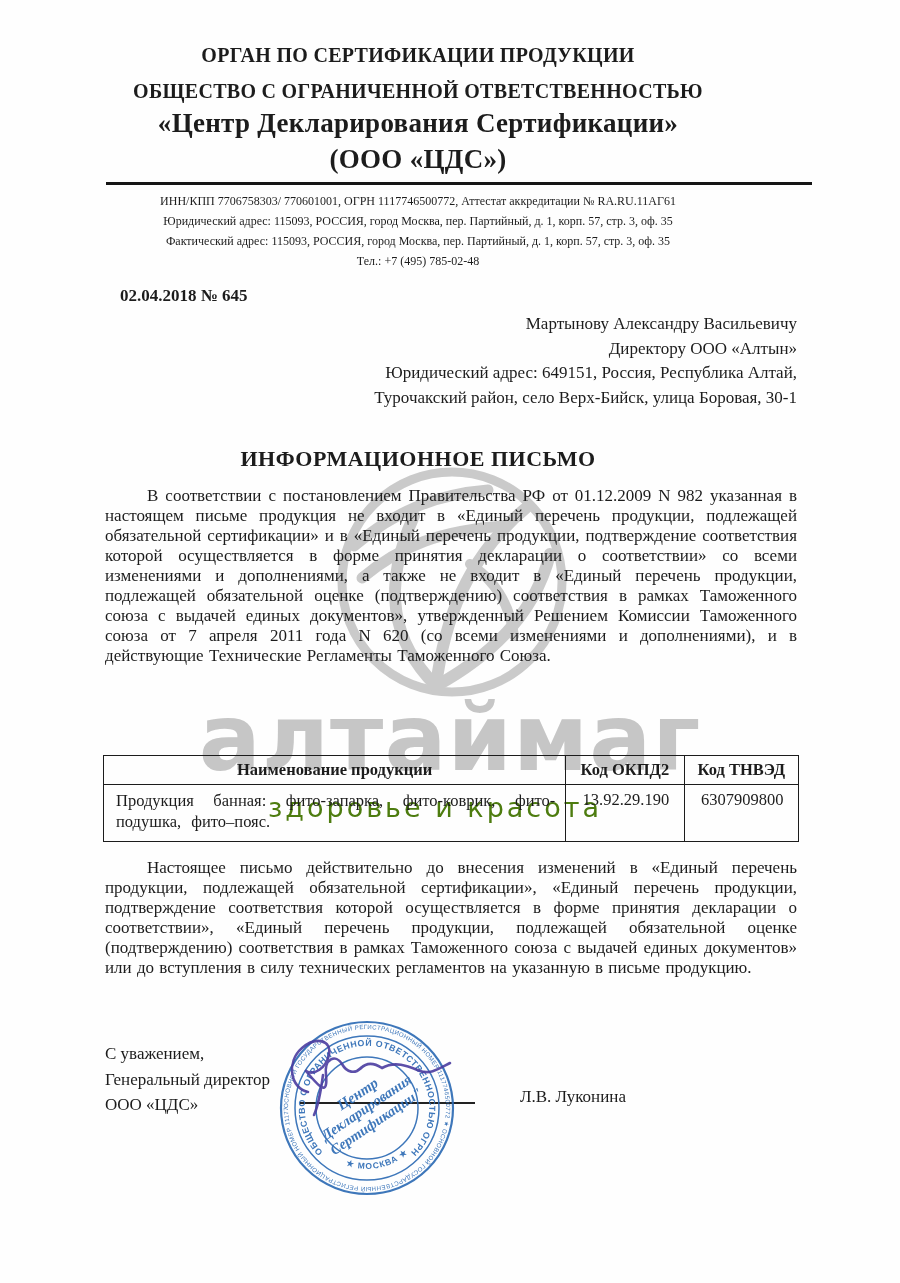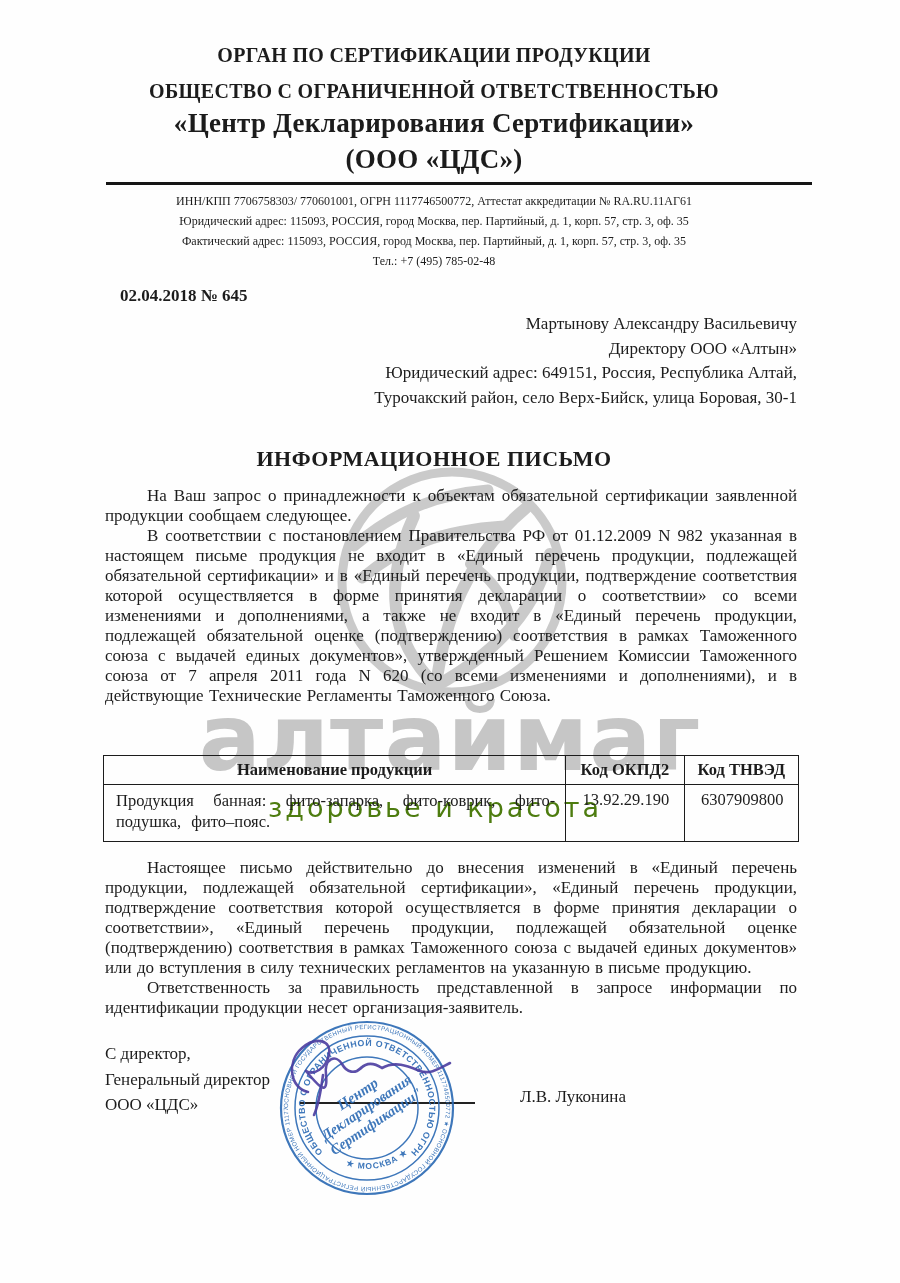--- a/index.html
+++ b/index.html
@@ -1,21 +1,21 @@
 <!DOCTYPE html>
 <html><head>
 <meta charset="utf-8">
 <style>
   html,body{margin:0;padding:0;background:#ffffff;}
   #page{
     position:relative;width:900px;height:1283px;background:#fefefe;overflow:hidden;
     font-family:"Liberation Serif","DejaVu Serif",serif;color:#1c1c1c;
   }
   .abs{position:absolute;}
-  .centered{left:16px;width:836px;text-align:center;}
+  .centered{left:0;width:836px;text-align:center;}
   
   .hdr-small{font-weight:bold;font-size:20px;letter-spacing:.3px;}
   .hdr-big{font-weight:bold;font-size:27px;letter-spacing:.3px;}
   .rule{left:106px;width:706px;height:3px;background:#151515;}
   .req{font-size:12px;line-height:19.5px;}
   
   .ref{left:120px;top:286px;font-weight:bold;font-size:17px;}
   .addr{right:103px;top:312px;text-align:right;font-size:17px;line-height:24.5px;}
   
   .title{top:446px;font-weight:bold;font-size:22px;letter-spacing:.5px;}
@@ -80,46 +80,44 @@
   <div class="abs addr textlayer">
     <div>Мартынову Александру Васильевичу</div>
     <div>Директору ООО «Алтын»</div>
     <div>Юридический адрес: 649151, Россия, Республика Алтай,</div>
     <div>Турочакский район, село Верх-Бийск, улица Боровая, 30-1</div>
   </div>
 
   <div class="abs centered title textlayer">ИНФОРМАЦИОННОЕ ПИСЬМО</div>
 
   <div class="abs bodyblock" style="top:486px;">
-    <p>На Ваш запрос о принадлежности к объектам обязательной сертификации заявленной продукции сообщаем следующее.</p>
     <p>В соответствии с постановлением Правительства РФ от 01.12.2009 N 982 указанная в настоящем письме продукция не входит в «Единый перечень продукции, подлежащей обязательной сертификации» и в «Единый перечень продукции, подтверждение соответствия которой осуществляется в форме принятия декларации о соответствии» со всеми изменениями и дополнениями, а также не входит в «Единый перечень продукции, подлежащей обязательной оценке (подтверждению) соответствия в рамках Таможенного союза с выдачей единых документов», утвержденный Решением Комиссии Таможенного союза от 7 апреля 2011 года N 620 (со всеми изменениями и дополнениями), и в действующие Технические Регламенты Таможенного Союза.</p>
   </div>
 
   <table class="codes">
     <tbody>
         <tr>
       <th style="width:477px;">Наименование продукции</th>
       <th style="width:110px;">Код ОКПД2</th>
       <th style="width:106px;">Код ТНВЭД</th>
     </tr>
     <tr>
       <td class="prod">Продукция банная: фито-запарка, фито-коврик, фито-подушка, фито–пояс.</td>
       <td class="code">13.92.29.190</td>
       <td class="code">6307909800</td>
     </tr>
   </tbody>
     </table>
 
   <div class="abs bodyblock" style="top:858px;">
     <p>Настоящее письмо действительно до внесения изменений в «Единый перечень продукции, подлежащей обязательной сертификации», «Единый перечень продукции, подтверждение соответствия которой осуществляется в форме принятия декларации о соответствии», «Единый перечень продукции, подлежащей обязательной оценке (подтверждению) соответствия в рамках Таможенного союза с выдачей единых документов» или до вступления в силу технических регламентов на указанную в письме продукцию.</p>
-    <p>Ответственность за правильность представленной в запросе информации по идентификации продукции несет организация-заявитель.</p>
   </div>
 
   <div class="abs closing">
-    <div>С директор,</div>
+    <div>С уважением,</div>
     <div>Генеральный директор</div>
     <div>ООО «ЦДС»</div>
   </div>
   <div class="abs signer">Л.В. Луконина</div>
   <div class="abs sigline"></div>
 
   <svg class="abs stamplayer" style="left:276px;top:1017px;" width="182" height="182" viewBox="-91 -91 182 182" opacity="0.92">
     <defs>
       <path id="ringOuter" d="M -79 0 A 79 79 0 1 1 79 0 A 79 79 0 1 1 -79 0"></path>
       <path id="ringMain" d="M -44 44 A 62.2 62.2 0 1 1 44 44"></path>

